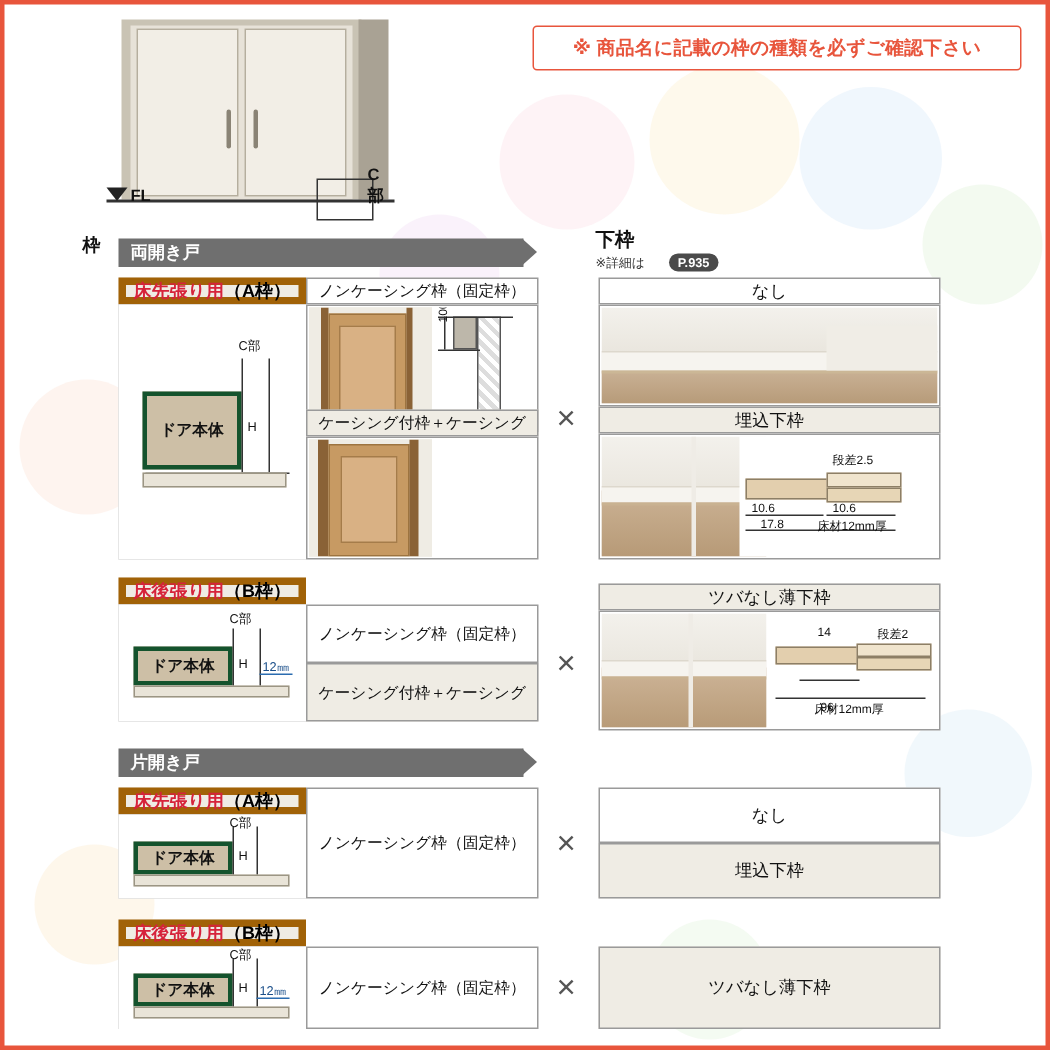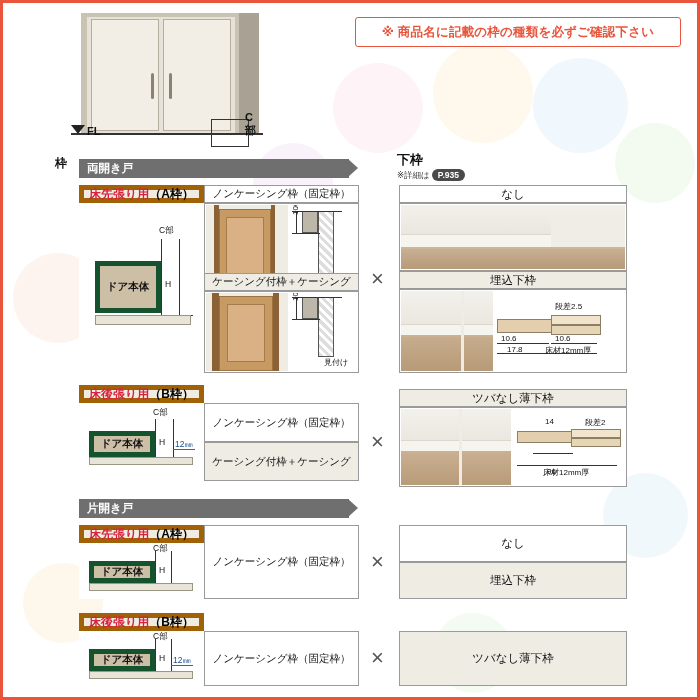--- a/index.html
+++ b/index.html
@@ -48,39 +48,39 @@
     font-size:11.5px;font-weight:bold;display:flex;align-items:center;
     padding-left:8px;padding-right:20px;box-sizing:border-box;
   }
   .ribbon:after{
     content:"";position:absolute;right:-9px;top:0;width:0;height:0;
     border-top:9.5px solid transparent;border-bottom:9.5px solid transparent;border-left:10px solid #6f6f6f;
   }
   .detail-note{position:absolute;font-size:8.5px;color:#333;}
   .pagechip{
     display:inline-block;background:#4a4a4a;color:#fff;border-radius:7px;
-    font-size:8.5px;padding:1px 6px;margin-left:2px;font-weight:bold;
+    font-size:8.5px;padding:1px 6px;margin-left:16px;font-weight:bold;
   }
 
   
   .box{position:absolute;border:1px solid #9a9a9a;background:#fff;box-sizing:border-box;}
   .cell{
     position:absolute;box-sizing:border-box;border:1px solid #9a9a9a;background:#fff;
     font-size:11.5px;color:#111;display:flex;align-items:center;justify-content:center;text-align:center;
   }
   .tagA{
     position:absolute;box-sizing:border-box;border:5px solid #a16207;background:#efece4;
     font-size:12px;font-weight:bold;display:flex;align-items:center;justify-content:center;
   }
   .tagA .red{color:#d6233b;}
   .cross{position:absolute;font-size:22px;color:#555;font-weight:300;line-height:1;}
 
   
   .dbox{position:absolute;background:#fff;overflow:hidden;}
-  .dbody{position:absolute;background:#cdbfa6;border:5px solid #14532d;box-sizing:border-box;
+  .dbody{position:absolute;background:#cdbfa6;border:3px solid #14532d;box-sizing:border-box;
     display:flex;align-items:center;justify-content:center;font-size:10.5px;font-weight:bold;color:#111;}
   .floor{position:absolute;background:#e9e4d8;border:1px solid #9b9584;box-sizing:border-box;}
   .gline{position:absolute;background:#333;}
   .bline{position:absolute;background:#2b6cb0;}
   .tinytxt{position:absolute;font-size:8.5px;color:#111;}
   .tinytxt.b{color:#1b4f8a;}
 
   
   .wood{position:absolute;overflow:hidden;background:#e6e1d6;}
   .wood .wall{position:absolute;inset:0;background:#efece4;}
@@ -186,29 +186,20 @@
 
   <div class="cell" style="left:201px;top:270px;width:155px;height:18px;font-size:10.5px;background:#efece4;">ケーシング付枠＋ケーシング</div>
   <div class="box" style="left:201px;top:288px;width:155px;height:82px;"></div>
   <div class="wood" style="left:203px;top:290px;width:82px;height:78px;">
     <div class="wall"></div>
     <div class="darkedge" style="left:6px;top:0;width:7px;height:78px;"></div>
     <div class="panel" style="left:13px;top:3px;width:54px;height:75px;"></div>
     <div class="panel2" style="left:21px;top:11px;width:38px;height:58px;"></div>
     <div class="darkedge" style="left:67px;top:0;width:6px;height:78px;"></div>
   </div>
-  <div class="sect" style="left:287px;top:290px;width:68px;height:78px;">
-    <div class="hatch" style="left:28px;top:4px;width:16px;height:60px;"></div>
-    <div class="solidgray" style="left:12px;top:4px;width:16px;height:22px;"></div>
-    <div class="gline" style="left:2px;top:4px;width:50px;height:1px;"></div>
-    <div class="gline" style="left:2px;top:26px;width:28px;height:1px;"></div>
-    <div class="vline" style="left:6px;top:4px;height:22px;"></div>
-    <div class="dim" style="left:1px;top:8px;transform:rotate(-90deg);transform-origin:left top;">100</div>
-    <div class="dim" style="left:34px;top:64px;">見付け</div>
-  </div>
 
   <div class="cross" style="left:368px;top:265px;">×</div>
 
   <div class="cell" style="left:396px;top:182px;width:228px;height:18px;">なし</div>
   <div class="box" style="left:396px;top:200px;width:228px;height:68px;"></div>
   <div class="photo" style="left:398px;top:202px;width:224px;height:64px;">
     <div class="ph-wall"></div>
     <div class="ph-floor" style="height:22px;"></div>
     <div class="ph-base" style="left:0;bottom:22px;width:224px;height:12px;"></div>
     <div class="ph-strip" style="left:0;bottom:20px;width:224px;height:2px;background:#cbb796;"></div>

